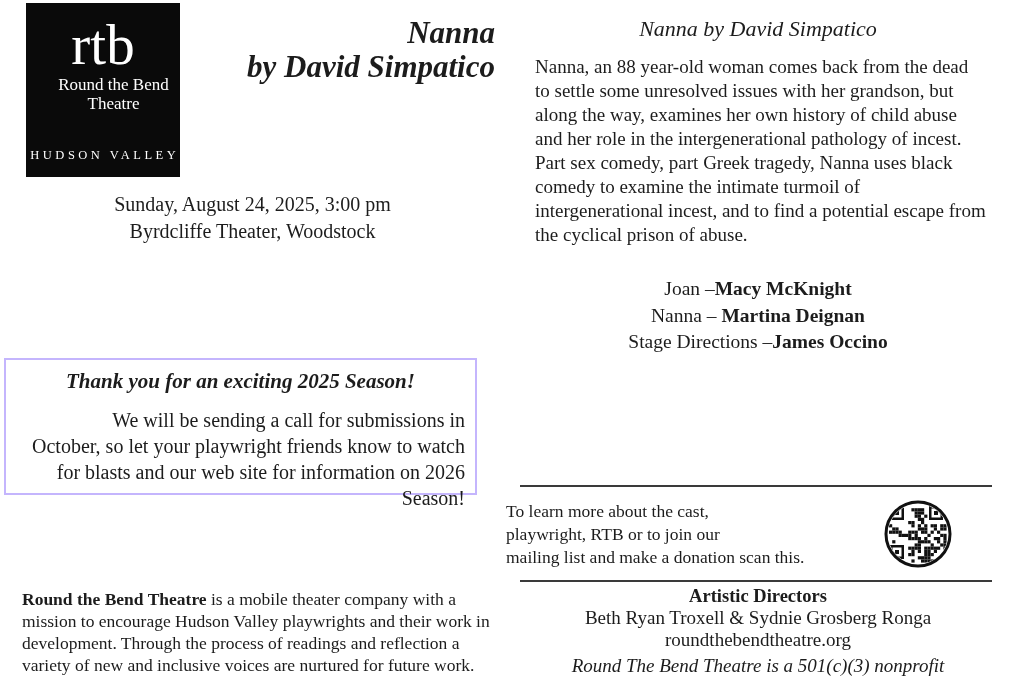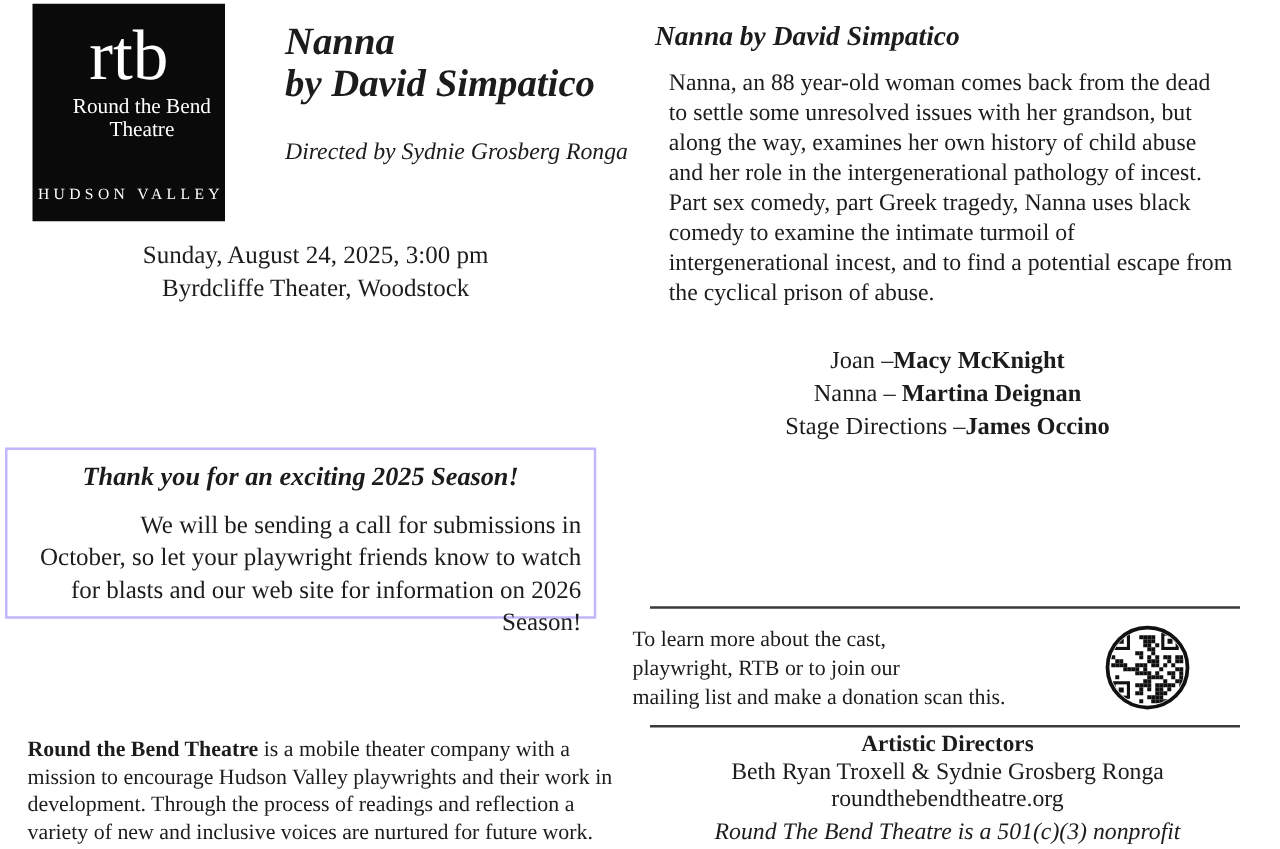--- a/index.html
+++ b/index.html
@@ -25,22 +25,21 @@
   .logo-abbr { font-size: 57px; line-height: 1; margin-top: 13px; }
   .logo-name { font-size: 17px; line-height: 1.12; margin-top: 2px; padding-left: 21px; }
   .logo-region {
     position: absolute; bottom: 14px; left: 0; width: 100%;
     font-size: 12.5px; letter-spacing: 3.5px; text-indent: 3.5px;
   }
 
   
   .title-block {
     position: absolute; left: 180px; top: 16px; width: 315px;
-    text-align: left;
-    padding-left: 48px;
+    text-align: right;
   }
   .title-line { font-size: 31px; font-weight: bold; font-style: italic; line-height: 1.1; }
   .directed { font-size: 19px; font-style: italic; margin-top: 27px; }
 
   
   .dates {
     position: absolute; left: 0; top: 191px; width: 505px;
     text-align: center; font-size: 20px; line-height: 1.33;
   }
   .performance { margin-bottom: 14px; }
@@ -63,21 +62,21 @@
   
   .about {
     position: absolute; left: 22px; top: 588px; width: 472px;
     font-size: 17.5px; line-height: 1.26; text-align: left;
   }
   .about b { font-weight: bold; }
 
   
   .right-heading {
     position: absolute; left: 524px; top: 16px; width: 468px;
-    font-size: 22px; font-weight: bold; font-style: italic;
+    text-align: center; font-size: 22px; font-weight: normal; font-style: italic;
   }
   .synopsis {
     position: absolute; left: 535px; top: 55px; width: 452px;
     font-size: 19px; line-height: 1.26; text-align: left;
   }
   .cast-block {
     position: absolute; left: 524px; top: 276px; width: 468px;
     text-align: center; font-size: 19.5px; line-height: 1.36;
   }
   .cast-heading { font-weight: bold; font-style: italic; font-size: 20px; }
@@ -113,21 +112,20 @@
     <div class="logo-name">
       <div>Round the Bend</div>
       <div>Theatre</div>
     </div>
     <div class="logo-region">HUDSON VALLEY</div>
   </div>
 
   <div class="title-block">
     <div class="title-line">Nanna</div>
     <div class="title-line">by David Simpatico</div>
-    <div class="directed">Directed by Sydnie Grosberg Ronga</div>
   </div>
 
   <div class="dates">
     <div class="performance">
       <div>Sunday, August 24, 2025, 3:00 pm</div>
       <div>Byrdcliffe Theater, Woodstock</div>
     </div>
   </div>
 
   <div class="season-box">

